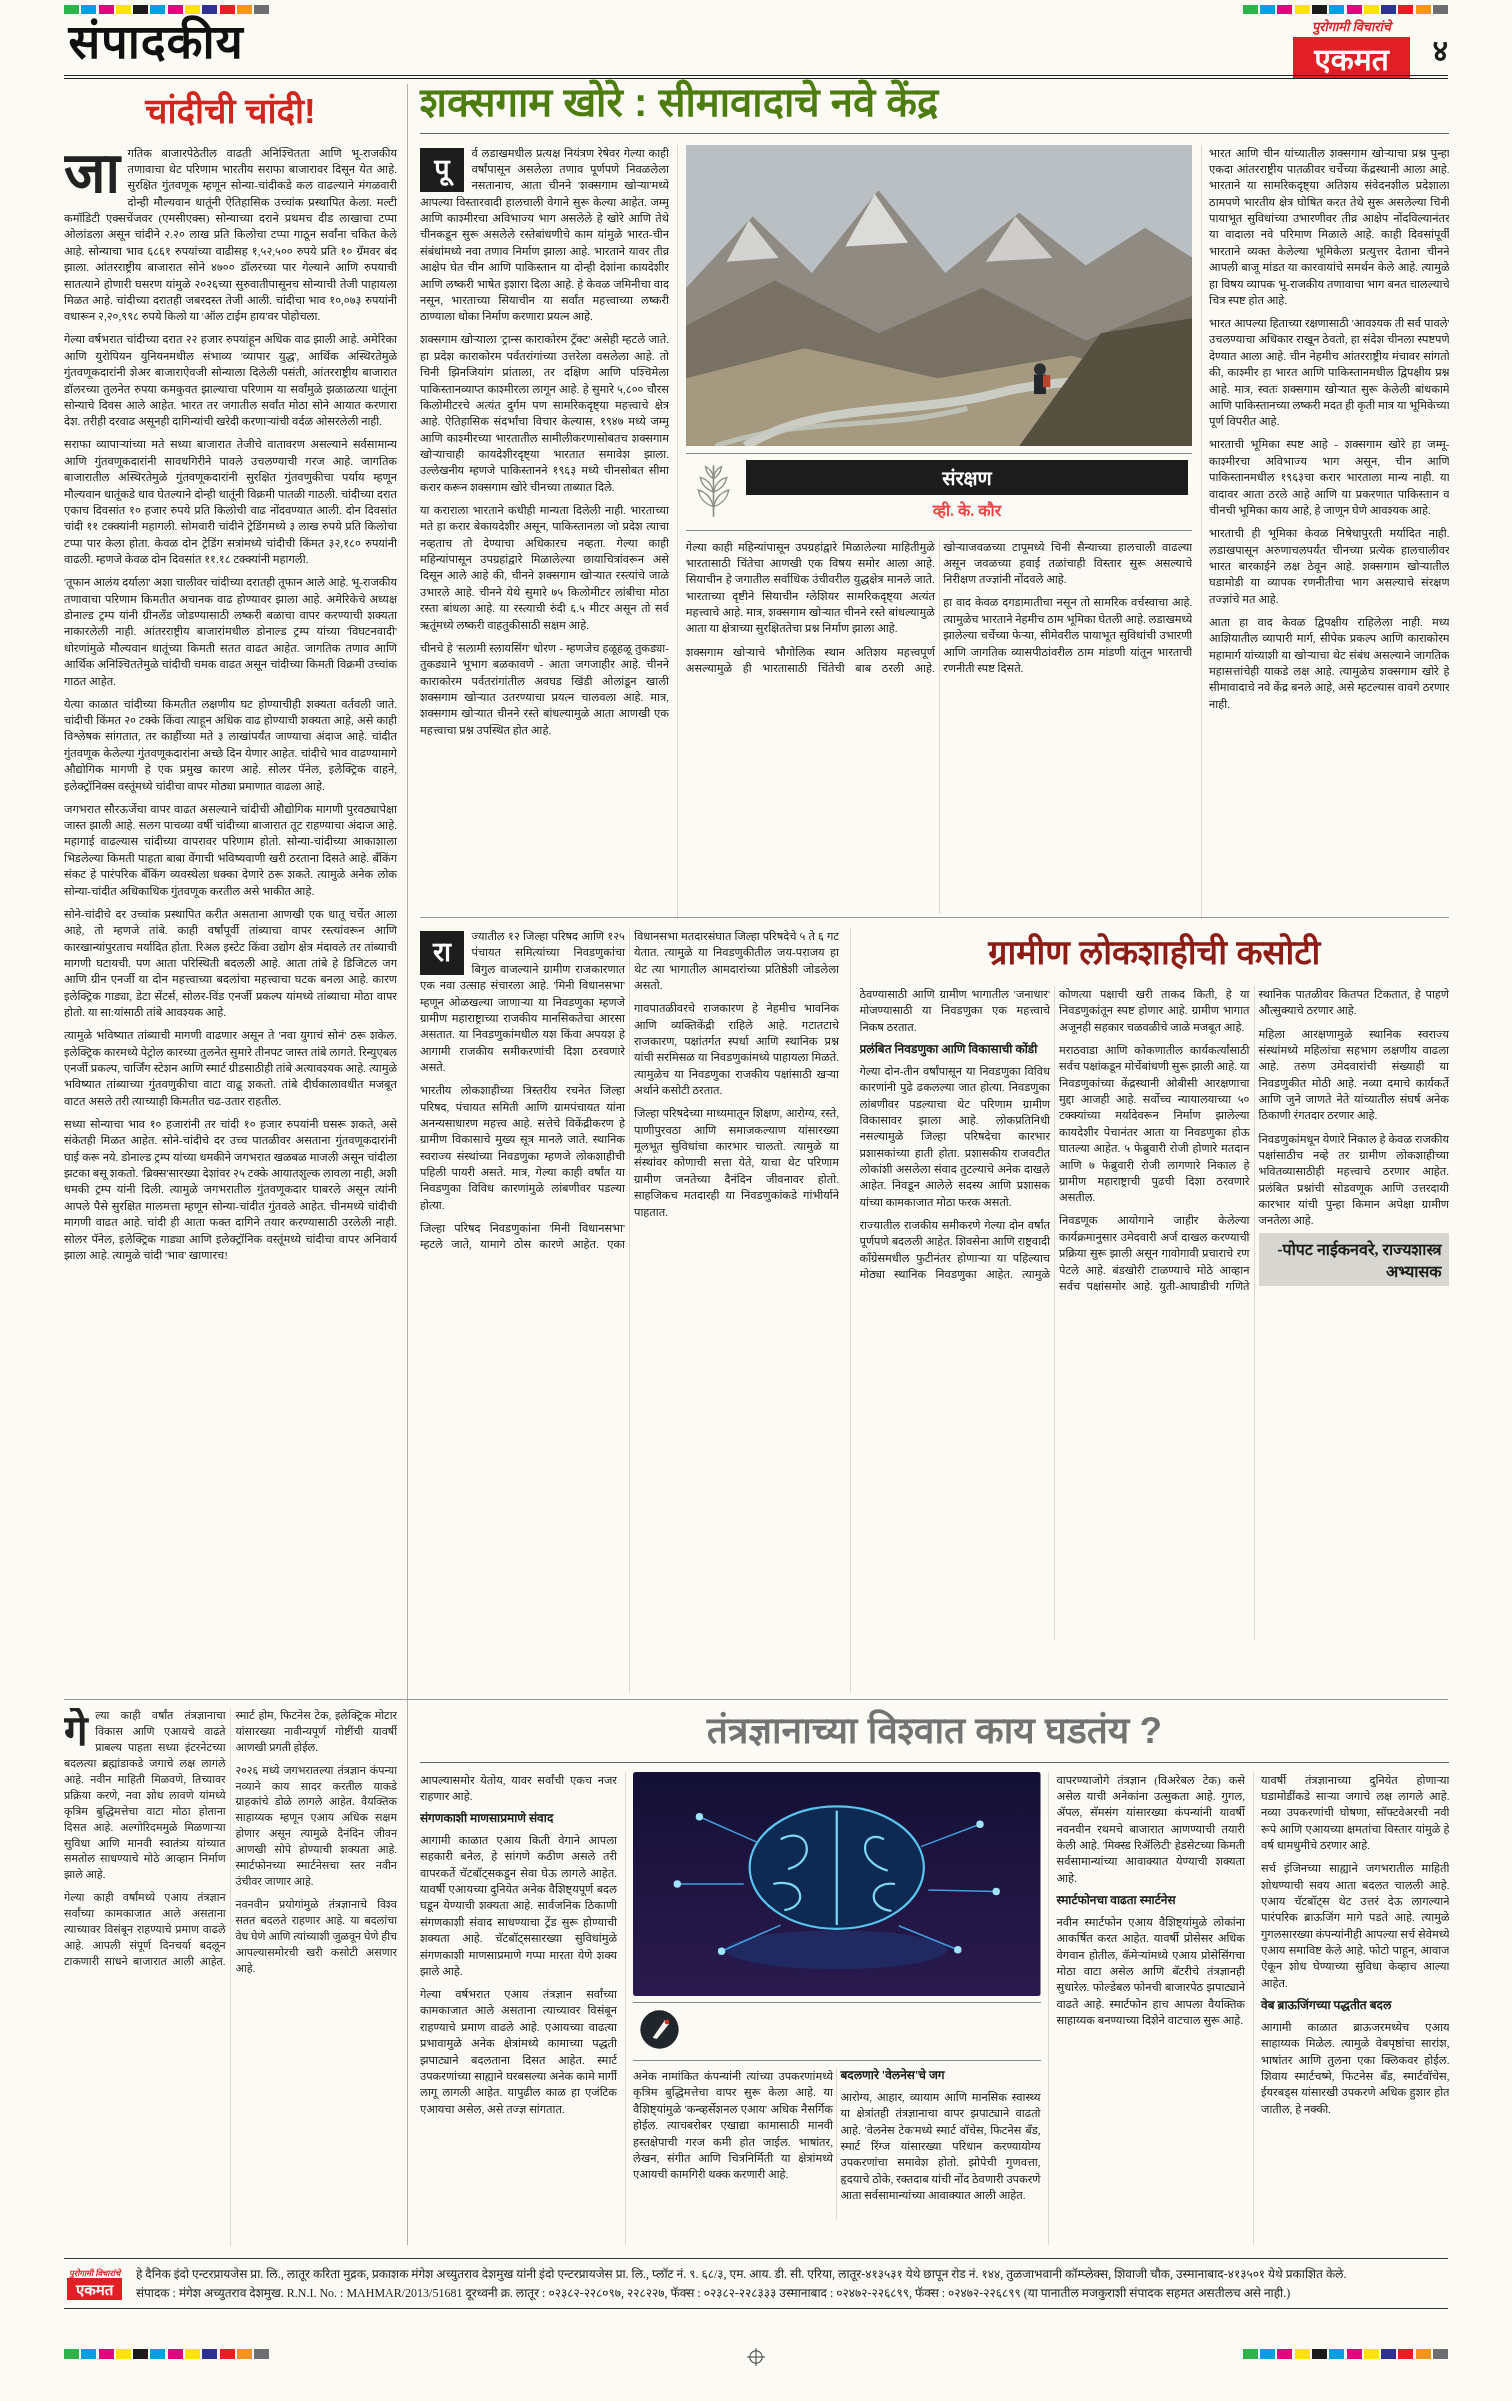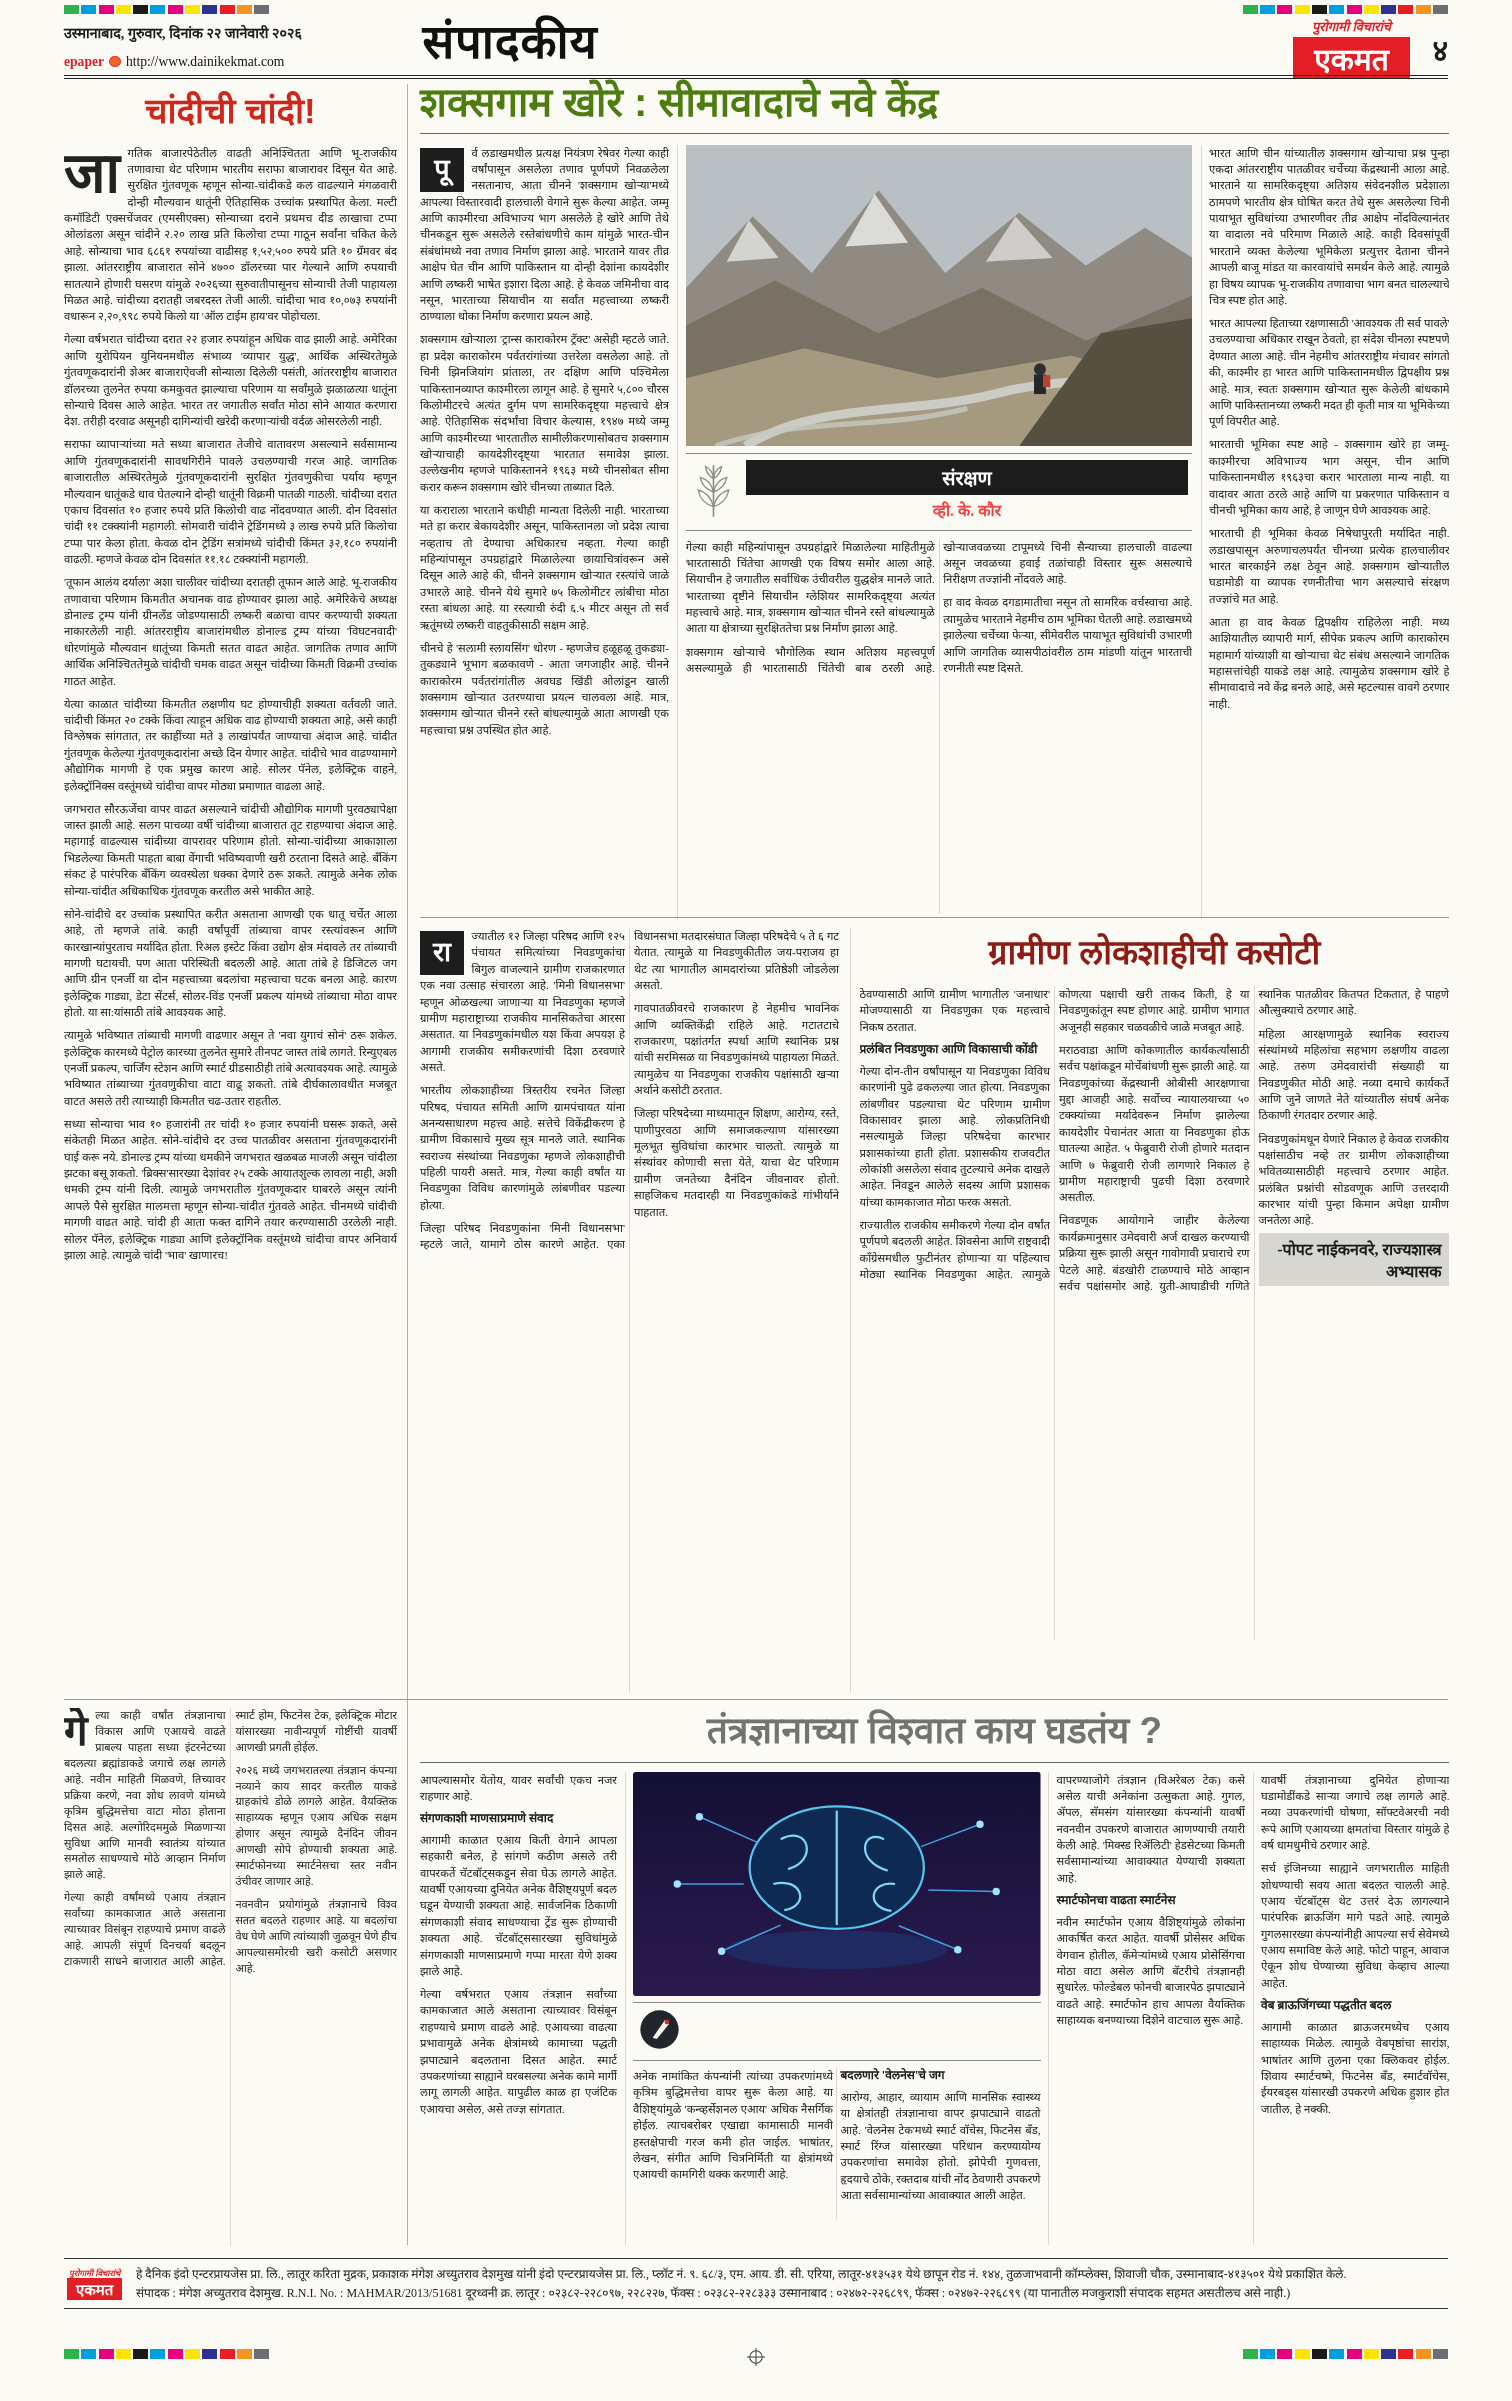--- a/index.html
+++ b/index.html
@@ -106,28 +106,20 @@
       <span class="mark" style="background: rgb(0, 160, 223);"></span>
       <span class="mark" style="background: rgb(230, 0, 126);"></span>
       <span class="mark" style="background: rgb(255, 228, 0);"></span>
       <span class="mark" style="background: rgb(46, 49, 146);"></span>
       <span class="mark" style="background: rgb(237, 28, 36);"></span>
       <span class="mark" style="background: rgb(247, 148, 29);"></span>
       <span class="mark" style="background: rgb(109, 110, 113);"></span>
     </div>
 
   <div class="header">
-    <div class="dateline-block">
-      <div class="dateline">उस्मानाबाद, गुरुवार, दिनांक २२ जानेवारी २०२६</div>
-      <div class="epaper-line">
-        <span class="epaper-label">epaper</span>
-        <span class="epaper-icon"></span>
-        <span class="epaper-url">http://www.dainikekmat.com</span>
-      </div>
-    </div>
     <div class="section-title">संपादकीय</div>
     <div class="header-spacer"></div>
     <div class="masthead">
       <div class="masthead-tagline">पुरोगामी विचारांचे</div>
       <div class="masthead-logo">एकमत</div>
     </div>
     <div class="page-number">४</div>
   </div>
   <div class="header-rule"></div>
 
@@ -308,21 +300,21 @@
               <p class="para">अनेक नामांकित कंपन्यांनी त्यांच्या उपकरणांमध्ये कृत्रिम बुद्धिमत्तेचा वापर सुरू केला आहे. या वैशिष्ट्यांमुळे 'कन्व्हर्सेशनल एआय' अधिक नैसर्गिक होईल. त्याचबरोबर एखाद्या कामासाठी मानवी हस्तक्षेपाची गरज कमी होत जाईल. भाषांतर, लेखन, संगीत आणि चित्रनिर्मिती या क्षेत्रांमध्ये एआयची कामगिरी थक्क करणारी आहे.</p>
             </div>
           <h3 class="subhead">बदलणारे 'वेलनेस'चे जग</h3>
           <div>
               <p class="para">आरोग्य, आहार, व्यायाम आणि मानसिक स्वास्थ्य या क्षेत्रांतही तंत्रज्ञानाचा वापर झपाट्याने वाढतो आहे. 'वेलनेस टेक'मध्ये स्मार्ट वॉचेस, फिटनेस बँड, स्मार्ट रिंग्ज यांसारख्या परिधान करण्यायोग्य उपकरणांचा समावेश होतो. झोपेची गुणवत्ता, हृदयाचे ठोके, रक्तदाब यांची नोंद ठेवणारी उपकरणे आता सर्वसामान्यांच्या आवाक्यात आली आहेत.</p>
             </div>
         </div>
       </div>
       <div class="tcol">
         <div>
-            <p class="para">वापरण्याजोगे तंत्रज्ञान (विअरेबल टेक) कसे असेल याची अनेकांना उत्सुकता आहे. गुगल, ॲपल, सॅमसंग यांसारख्या कंपन्यांनी यावर्षी नवनवीन उपकरणे बाजारात आणण्याची तयारी केली आहे. 'मिक्स्ड रिॲलिटी' हेडसेटच्या किमती सर्वसामान्यांच्या आवाक्यात येण्याची शक्यता आहे.</p>
+            <p class="para">वापरण्याजोगे तंत्रज्ञान (विअरेबल टेक) कसे असेल याची अनेकांना उत्सुकता आहे. गुगल, ॲपल, सॅमसंग यांसारख्या कंपन्यांनी यावर्षी नवनवीन रथमचे बाजारात आणण्याची तयारी केली आहे. 'मिक्स्ड रिॲलिटी' हेडसेटच्या किमती सर्वसामान्यांच्या आवाक्यात येण्याची शक्यता आहे.</p>
           </div>
         <h3 class="subhead">स्मार्टफोनचा वाढता स्मार्टनेस</h3>
         <div>
             <p class="para">नवीन स्मार्टफोन एआय वैशिष्ट्यांमुळे लोकांना आकर्षित करत आहेत. यावर्षी प्रोसेसर अधिक वेगवान होतील, कॅमेऱ्यांमध्ये एआय प्रोसेसिंगचा मोठा वाटा असेल आणि बॅटरीचे तंत्रज्ञानही सुधारेल. फोल्डेबल फोनची बाजारपेठ झपाट्याने वाढते आहे. स्मार्टफोन हाच आपला वैयक्तिक साहाय्यक बनण्याच्या दिशेने वाटचाल सुरू आहे.</p>
           </div>
       </div>
       <div class="tcol">
         <div>
             <p class="para">यावर्षी तंत्रज्ञानाच्या दुनियेत होणाऱ्या घडामोडींकडे साऱ्या जगाचे लक्ष लागले आहे. नव्या उपकरणांची घोषणा, सॉफ्टवेअरची नवी रूपे आणि एआयच्या क्षमतांचा विस्तार यांमुळे हे वर्ष धामधुमीचे ठरणार आहे.</p>
             <p class="para">सर्च इंजिनच्या साह्याने जगभरातील माहिती शोधण्याची सवय आता बदलत चालली आहे. एआय चॅटबॉट्स थेट उत्तरं देऊ लागल्याने पारंपरिक ब्राऊजिंग मागे पडते आहे. त्यामुळे गुगलसारख्या कंपन्यांनीही आपल्या सर्च सेवेमध्ये एआय समाविष्ट केले आहे. फोटो पाहून, आवाज ऐकून शोध घेण्याच्या सुविधा केव्हाच आल्या आहेत.</p>

